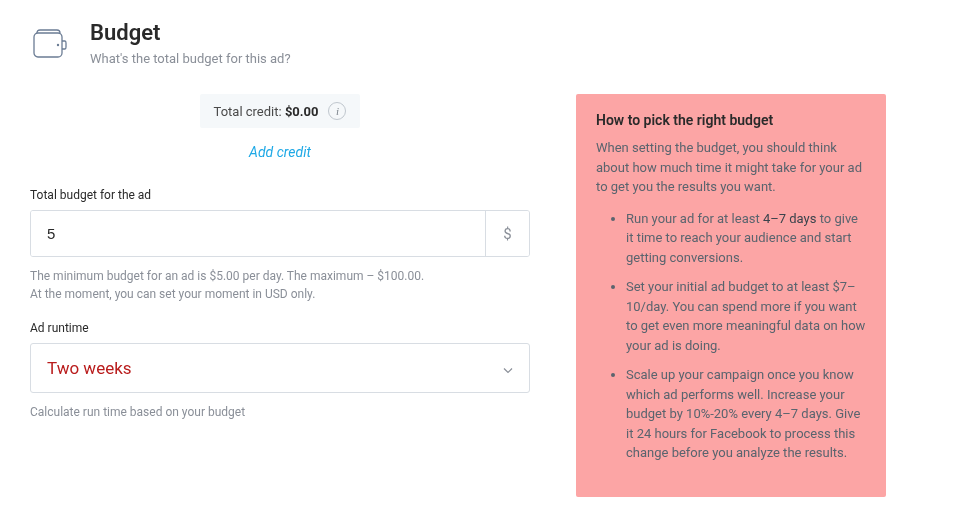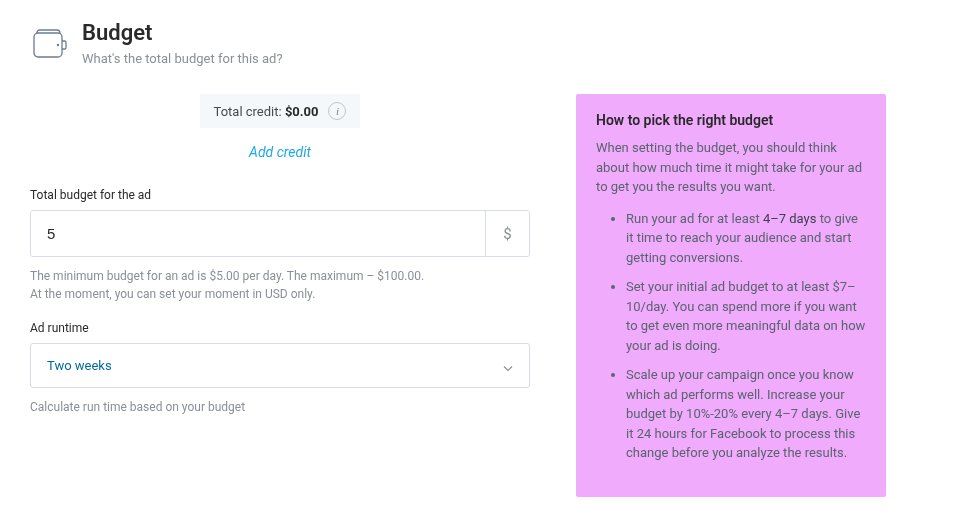--- a/index.html
+++ b/index.html
@@ -11,21 +11,21 @@
       font-family: -apple-system, BlinkMacSystemFont, "Segoe UI", Roboto, Helvetica, Arial, sans-serif;
       background: #fff;
       color: #333;
       width: 965px;
       height: 516px;
       padding: 20px 30px;
     }
     .header-row {
       display: flex;
       align-items: flex-start;
-      gap: 12px;
+      gap: 20px;
       margin-bottom: 28px;
     }
     .wallet-icon-wrap {
       width: 40px;
       height: 40px;
       display: flex;
       align-items: center;
       justify-content: center;
       margin-top: 4px;
     }
@@ -132,34 +132,34 @@
       line-height: 1.5;
       margin-top: 10px;
     }
     .select-wrap {
       position: relative;
       border: 1px solid #d8dde3;
       border-radius: 3px;
     }
     .select-wrap .select-display {
       padding: 14px 16px;
-      font-size: 13px;
-      color: #0369a1;
+      font-size: 17px;
+      color: #b91c1c;
       cursor: pointer;
     }
     .select-wrap .chevron {
       position: absolute;
       right: 16px;
       top: 50%;
       transform: translateY(-50%);
       color: #8a8f98;
     }
     .right-col {
       width: 310px;
-      background: #f0abfc;
+      background: #fca5a5;
       padding: 18px 20px 24px 20px;
       border-radius: 2px;
     }
     .right-col h3 {
       font-size: 14px;
       font-weight: 600;
       color: #2a2a2a;
       margin-bottom: 10px;
     }
     .right-col .intro {

